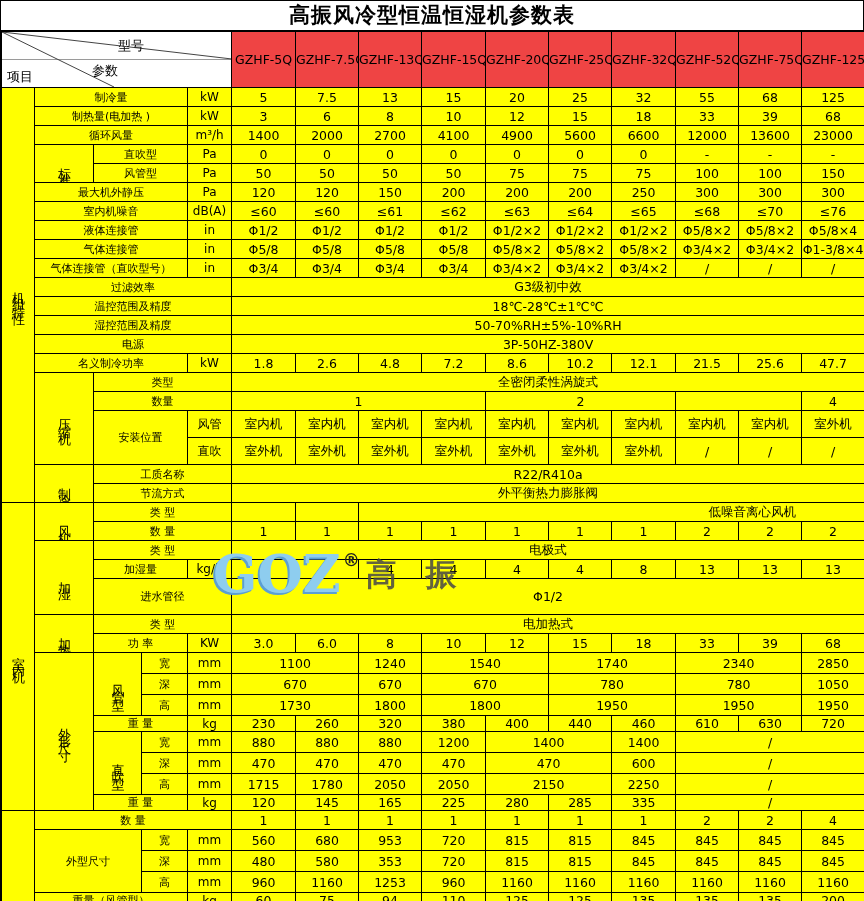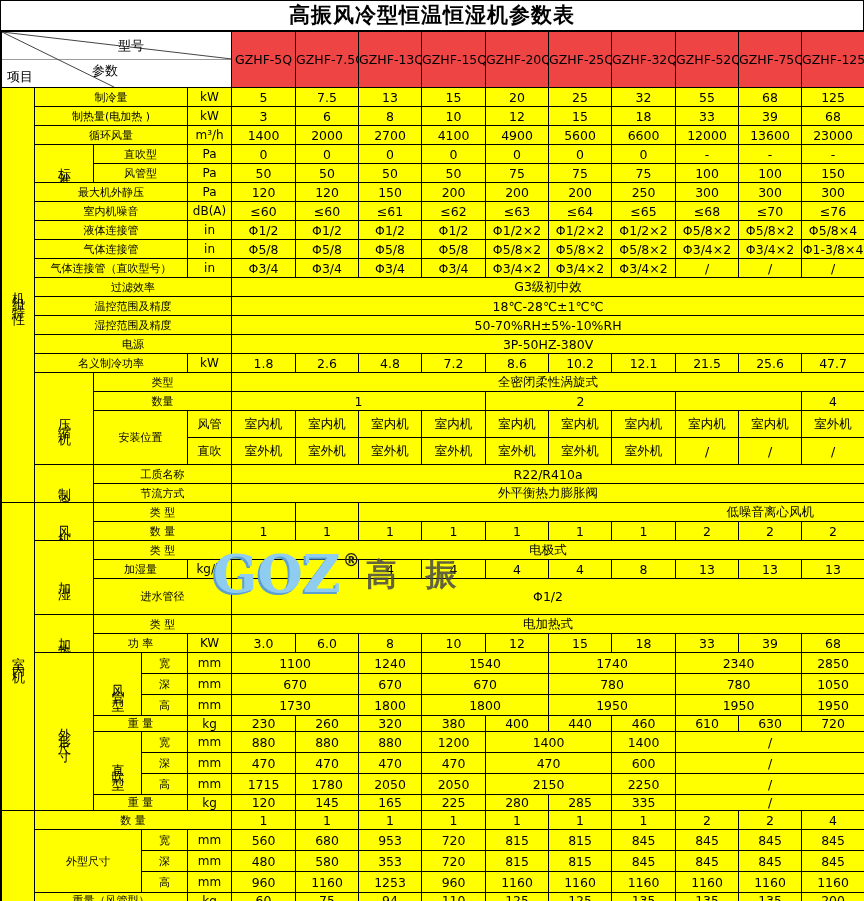--- a/index.html
+++ b/index.html
@@ -8,21 +8,21 @@
   #title{height:29px;line-height:29px;text-align:center;font-size:21px;font-weight:bold;
          color:#000000;background:#fff;border-bottom:1px solid #000;letter-spacing:1px;}
   table{border-collapse:collapse;table-layout:fixed;width:862px;background:#FFFF00;}
   td{border:1px solid #000;padding:0;text-align:center;vertical-align:middle;
      font-size:12.5px;color:#000;overflow:hidden;white-space:nowrap;}
   td.mh{background:#ef4444;height:55px;font-size:12.5px;}
   td.corner{background:#FFFFFF;position:relative;padding:0;}
   td.lab{font-size:11px;}
   td.unit{font-size:12px;}
   td.vert{writing-mode:vertical-rl;text-orientation:upright;letter-spacing:7px;font-size:13px;}
-  td.pr{text-align:right;padding-right:50px;}
+  td.pr{text-align:right;padding-right:68px;}
   .corner-label{position:absolute;font-size:13px;color:#000;}
   #logo{position:absolute;left:200px;top:541px;height:58px;display:flex;align-items:flex-end;
         pointer-events:none;z-index:5;margin-left:12px;}
   #logo .goz{font-family:"DejaVu Serif","Liberation Serif",serif;font-weight:bold;font-size:52px;
         line-height:52px;color:#8ecdef;text-shadow:-2px 2px 0 #5b9fd4;}
   #logo .reg{font-size:17px;color:#222;position:relative;top:-30px;left:2px;font-weight:bold;}
   #logo .cn{font-size:31px;font-weight:bold;color:rgba(72,72,72,0.85);letter-spacing:9px;
         margin-left:8px;position:relative;top:-4px;}
 </style>
 </head>

